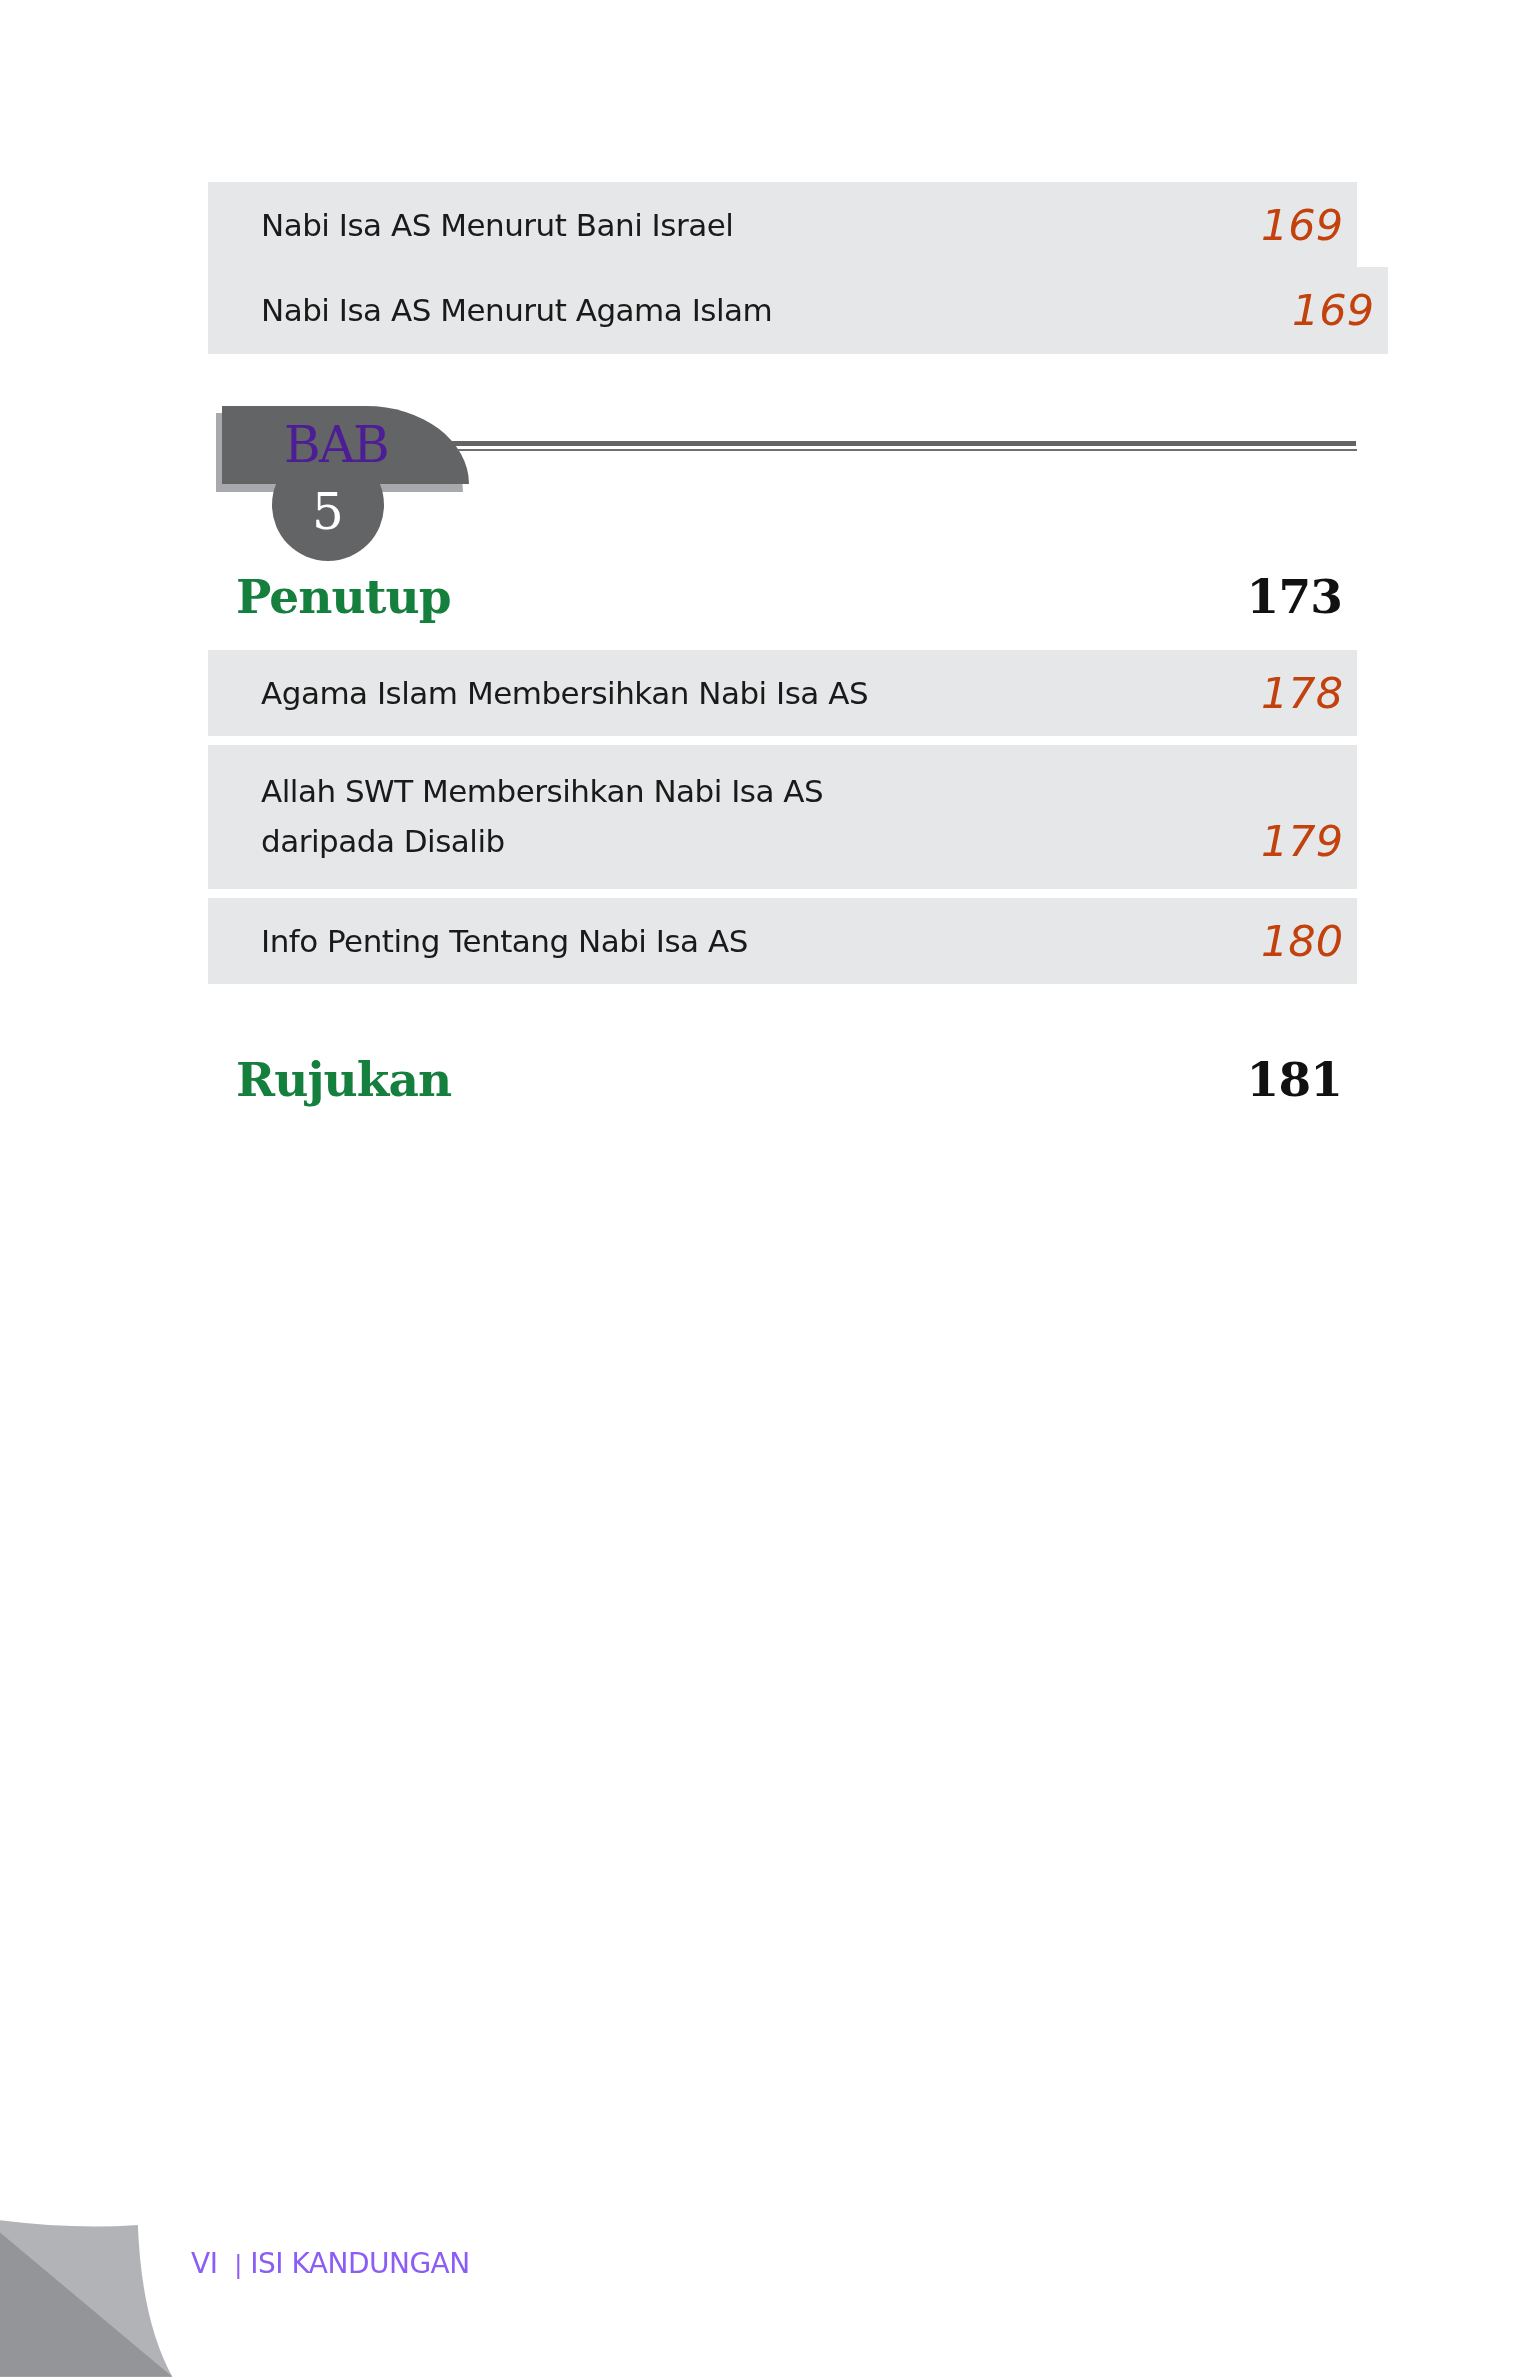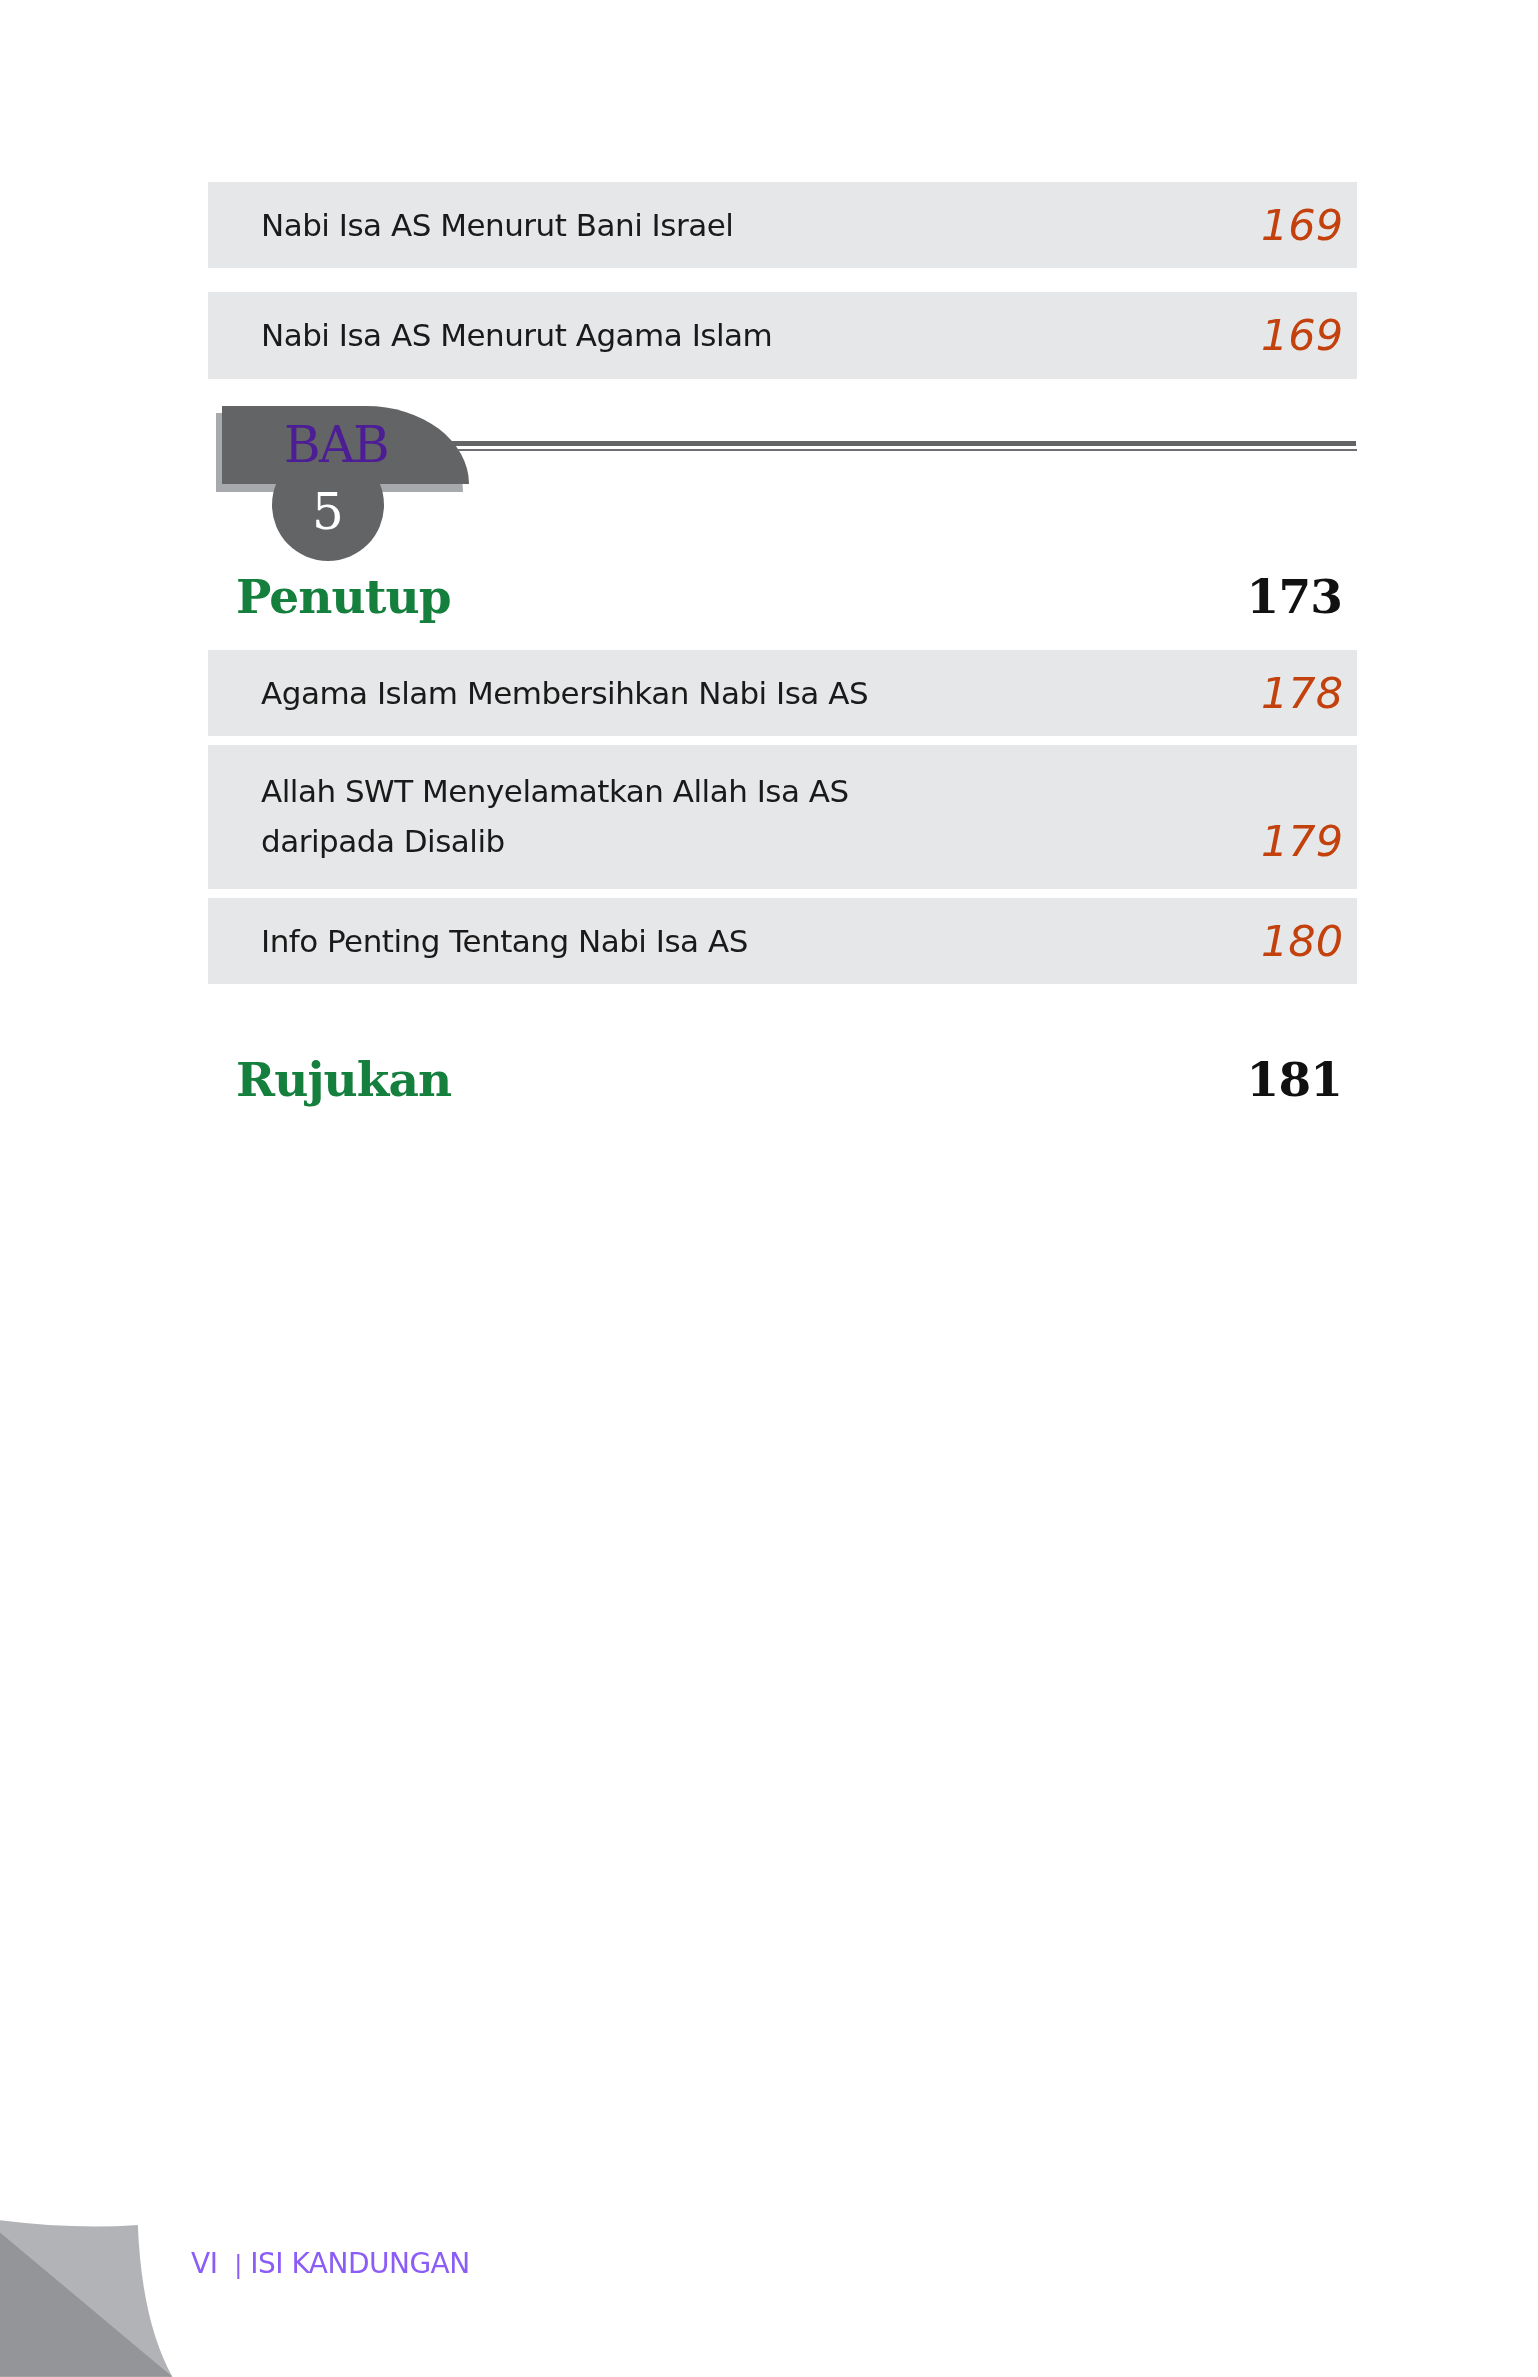--- a/index.html
+++ b/index.html
@@ -19,21 +19,21 @@
   .footer { position:absolute; left:191px; top:2247px; font-family:"DejaVu Sans", sans-serif; font-size:28px; color:#8b5cf6; letter-spacing:-0.5px; white-space:pre; }
   .curl { position:absolute; left:0; top:2209px; }
 </style>
 </head>
 <body>
 
 <div class="row" style="top:182px;height:86px;">
   <span class="t" style="top:18.6px;">Nabi Isa AS Menurut Bani Israel</span>
   <span class="n" style="top:18.6px;">169</span>
 </div>
-<div class="row" style="top:292px;height:87px;">
+<div class="row" style="top:267px;height:87px;padding-left:31px;">
   <span class="t" style="top:18.6px;">Nabi Isa AS Menurut Agama Islam</span>
   <span class="n" style="top:18.6px;">169</span>
 </div>
 
 <div>
   <div class="bab-shadow"></div>
   <div class="bab-circle"></div>
   <div class="bab-tab"></div>
   <div class="bab-label">BAB</div>
   <div class="bab-num">5</div>
@@ -42,21 +42,21 @@
 <div class="rule-thin"></div>
 
 <div class="heading" style="top:569px;">Penutup</div>
 <div class="heading-num" style="top:569px;">173</div>
 
 <div class="row" style="top:650px;height:86px;">
   <span class="t" style="top:18.6px;">Agama Islam Membersihkan Nabi Isa AS</span>
   <span class="n" style="top:18.6px;">178</span>
 </div>
 <div class="row" style="top:745px;height:144px;">
-  <span class="t" style="top:22.4px;">Allah SWT Menyelamatkan Allah Isa AS</span>
+  <span class="t" style="top:22.4px;">Allah SWT Membersihkan Nabi Isa AS</span>
   <span class="t" style="top:72px;">daripada Disalib</span>
   <span class="n" style="top:72px;">179</span>
 </div>
 <div class="row" style="top:898px;height:86px;">
   <span class="t" style="top:18.6px;">Info Penting Tentang Nabi Isa AS</span>
   <span class="n" style="top:18.6px;">180</span>
 </div>
 
 <div class="heading" style="top:1052px;">Rujukan</div>
 <div class="heading-num" style="top:1052px;margin-left:28px;">181</div>

